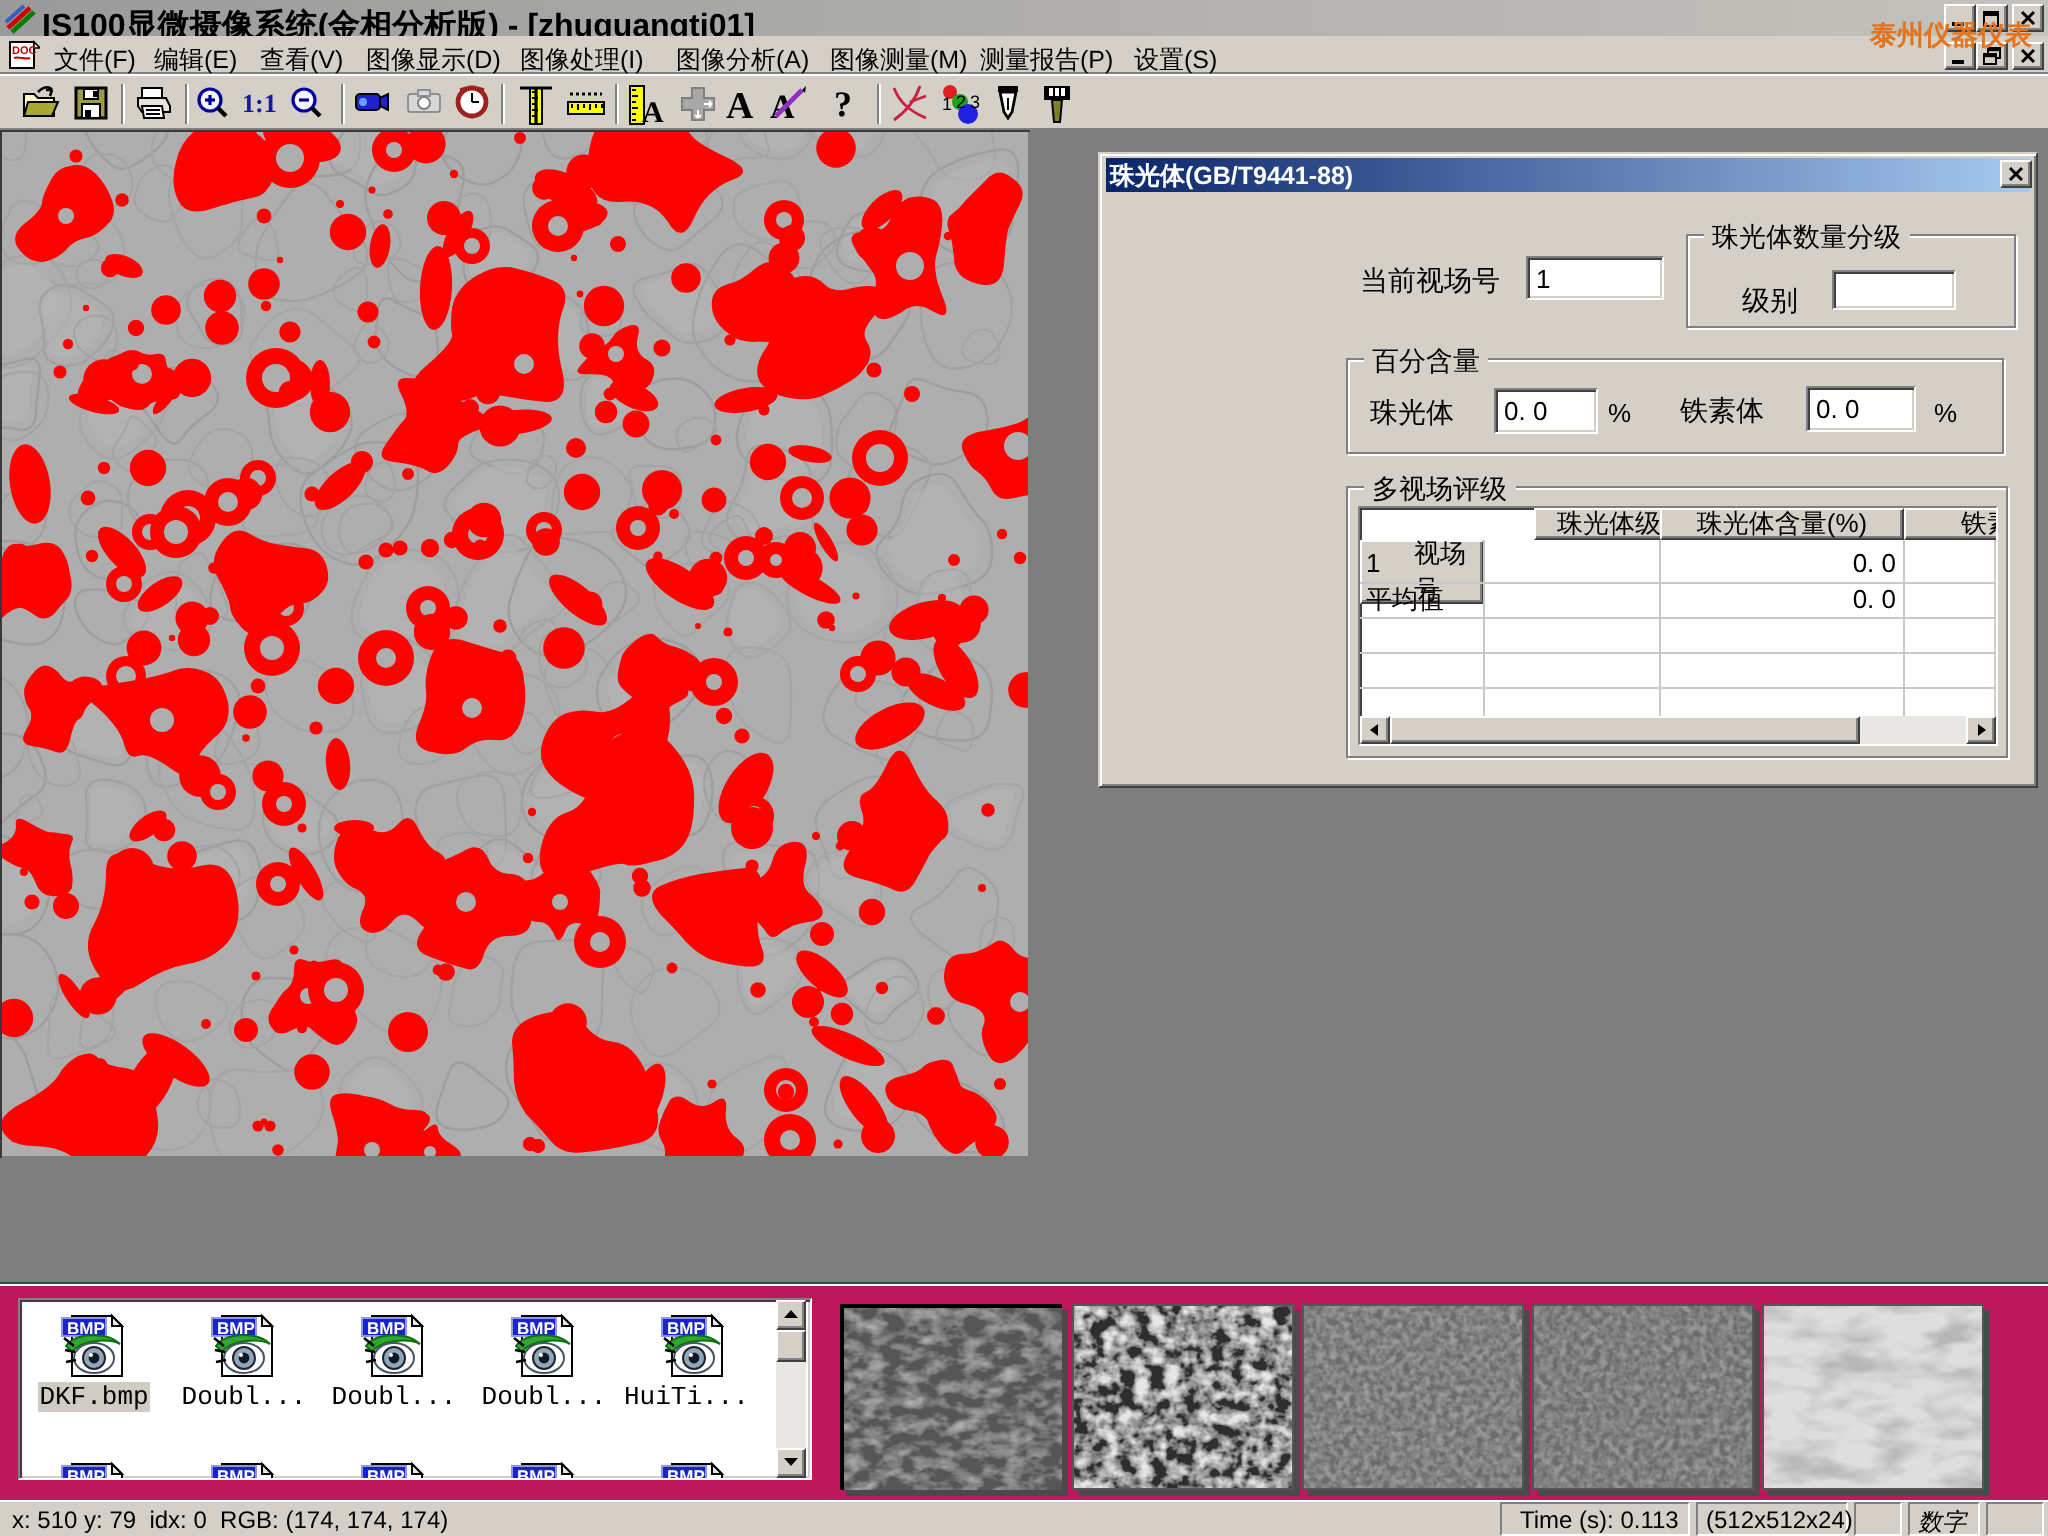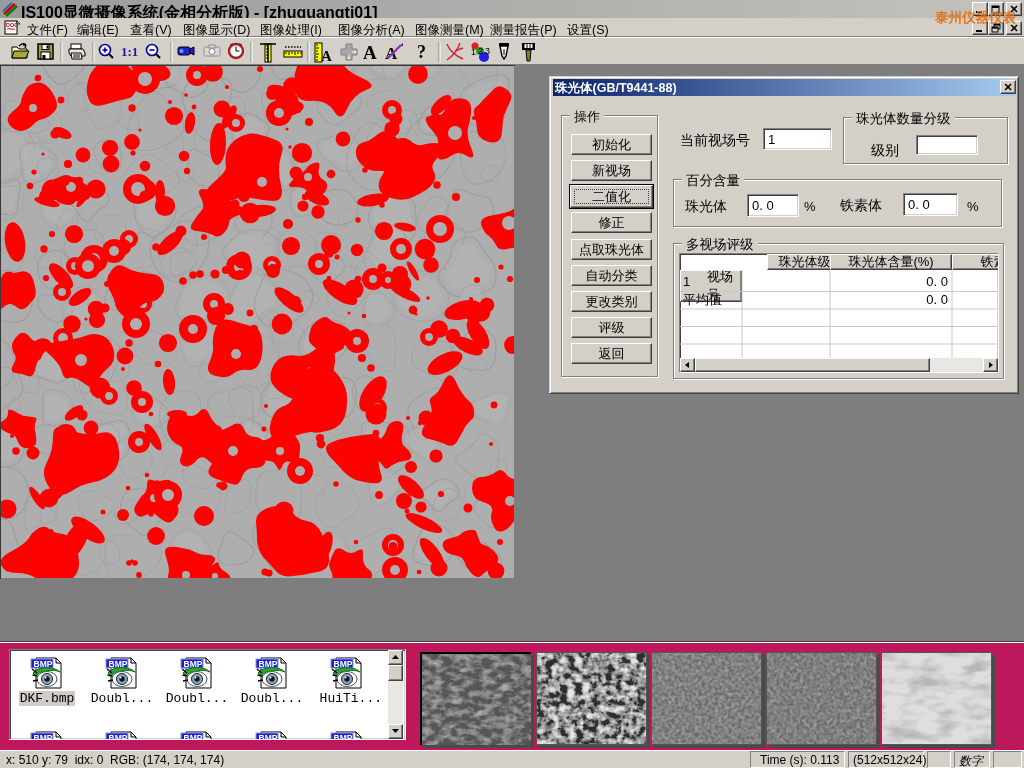--- a/index.html
+++ b/index.html
@@ -907,21 +907,21 @@
  <path d="M26 3 L26 8 L31 8 Z" fill="#E8E8E8" stroke="#000"></path>
  <rect x="1" y="4" width="22" height="9" fill="#1822CE" stroke="#9098E0"></rect>
  <text x="3.5" y="12" font-size="8.5" font-weight="bold" fill="#fff">BMP</text>
  <path d="M3 18 C8 11 24 11 30 17 C24 14 10 15 6 21 Z" fill="#2FA82F" stroke="#0E700E"></path>
  <ellipse cx="17" cy="24" rx="10" ry="7.5" fill="#fff" stroke="#445566"></ellipse>
  <circle cx="17" cy="24" r="5.5" fill="#8FA8B8" stroke="#223"></circle>
  <circle cx="17" cy="24" r="2.7" fill="#101822"></circle>
  <circle cx="15.5" cy="22.5" r="1" fill="#fff"></circle>
  <path d="M7 18 L2 14 M7.5 21 L2.5 20 M8 25 L3 26" stroke="#000" stroke-width="1.3"></path>
 </svg>
-      <div class="abs" style="left:301px;top:41px;width:72px;text-align:right;font-family:'Liberation Mono',monospace;font-size:13px;"><span style="background:#FFFFFF;padding:0 1px;">HuiTi...</span></div>
+      <div class="abs" style="left:301px;top:41px;width:72px;text-align:left;font-family:'Liberation Mono',monospace;font-size:13px;"><span style="background:#FFFFFF;padding:0 1px;">HuiTi...</span></div>
       <svg class="abs" style="left:20px;top:79px" width="34" height="35">
  <path d="M6 3 L26 3 L31 8 L31 33 L6 33 Z" fill="#fff" stroke="#000"></path>
  <path d="M26 3 L26 8 L31 8 Z" fill="#E8E8E8" stroke="#000"></path>
  <rect x="1" y="4" width="22" height="9" fill="#1822CE" stroke="#9098E0"></rect>
  <text x="3.5" y="12" font-size="8.5" font-weight="bold" fill="#fff">BMP</text>
  <path d="M3 18 C8 11 24 11 30 17 C24 14 10 15 6 21 Z" fill="#2FA82F" stroke="#0E700E"></path>
  <ellipse cx="17" cy="24" rx="10" ry="7.5" fill="#fff" stroke="#445566"></ellipse>
  <circle cx="17" cy="24" r="5.5" fill="#8FA8B8" stroke="#223"></circle>
  <circle cx="17" cy="24" r="2.7" fill="#101822"></circle>
  <circle cx="15.5" cy="22.5" r="1" fill="#fff"></circle>
@@ -1084,34 +1084,20 @@
  <div class="abs" style="left:954px;top:0px;width:36px;height:17px;border:1px solid;border-color:#808080 #fff #fff #808080;padding:1px 4px;font-style:italic;">数字</div>
  <div class="abs" style="left:993px;top:0px;width:29px;height:17px;border:1px solid;border-color:#808080 #fff #fff #808080;"></div>
 </div>
 
 <div class="abs" style="left:549px;top:76px;width:470px;height:318px;background:#D4D0C8;border:1px solid;border-color:#D4D0C8 #404040 #404040 #D4D0C8;box-shadow:inset 1px 1px 0 #fff,inset -1px -1px 0 #808080;z-index:50;">
  <div class="abs" style="left:3px;top:2px;width:462px;height:17px;background:linear-gradient(to right,#0A246A,#A6CAF0);">
   <div class="abs" style="left:2px;top:1px;color:#fff;font-weight:bold;font-size:12.5px;">珠光体(GB/T9441-88)</div>
   <div class="btn abs" style="left:447px;top:1px;width:16px;height:14px;font-size:11px;font-weight:bold;color:#000;">✕</div>
  </div>
 
- <div class="abs group" style="left:11px;top:38px;width:97px;height:262px;">
-  <span class="glabel">操作</span>
-  <div class="btn abs" style="left:9px;top:18px;width:81px;height:21px;font-size:13px;">初始化</div>
-      <div class="btn abs" style="left:9px;top:44px;width:81px;height:21px;font-size:13px;">新视场</div>
-      <div class="abs" style="left:7px;top:68px;width:85px;height:25px;border:1px solid #000;">
-        <div class="btn" style="width:83px;height:23px;font-size:13px;position:relative;"><span class="abs" style="left:3px;top:3px;right:3px;bottom:3px;border:1px dotted #404040;"></span>二值化</div>
-      </div>
-      <div class="btn abs" style="left:9px;top:96px;width:81px;height:21px;font-size:13px;">修正</div>
-      <div class="btn abs" style="left:9px;top:123px;width:81px;height:21px;font-size:13px;">点取珠光体</div>
-      <div class="btn abs" style="left:9px;top:149px;width:81px;height:21px;font-size:13px;">自动分类</div>
-      <div class="btn abs" style="left:9px;top:175px;width:81px;height:21px;font-size:13px;">更改类别</div>
-      <div class="btn abs" style="left:9px;top:201px;width:81px;height:21px;font-size:13px;">评级</div>
-      <div class="btn abs" style="left:9px;top:227px;width:81px;height:21px;font-size:13px;">返回</div>
- </div>
 
  <div class="abs" style="left:130px;top:55px;font-size:14px;">当前视场号</div>
  <div class="sunken abs" style="left:213px;top:51px;width:69px;height:22px;font-size:13px;padding:3px 4px;">1</div>
 
  <div class="abs group" style="left:293px;top:40px;width:165px;height:47px;">
   <span class="glabel" style="font-size:13.5px;">珠光体数量分级</span>
   <div class="abs" style="left:27px;top:24px;font-size:14px;">级别</div>
   <div class="sunken abs" style="left:72px;top:17px;width:62px;height:20px;"></div>
  </div>
 

